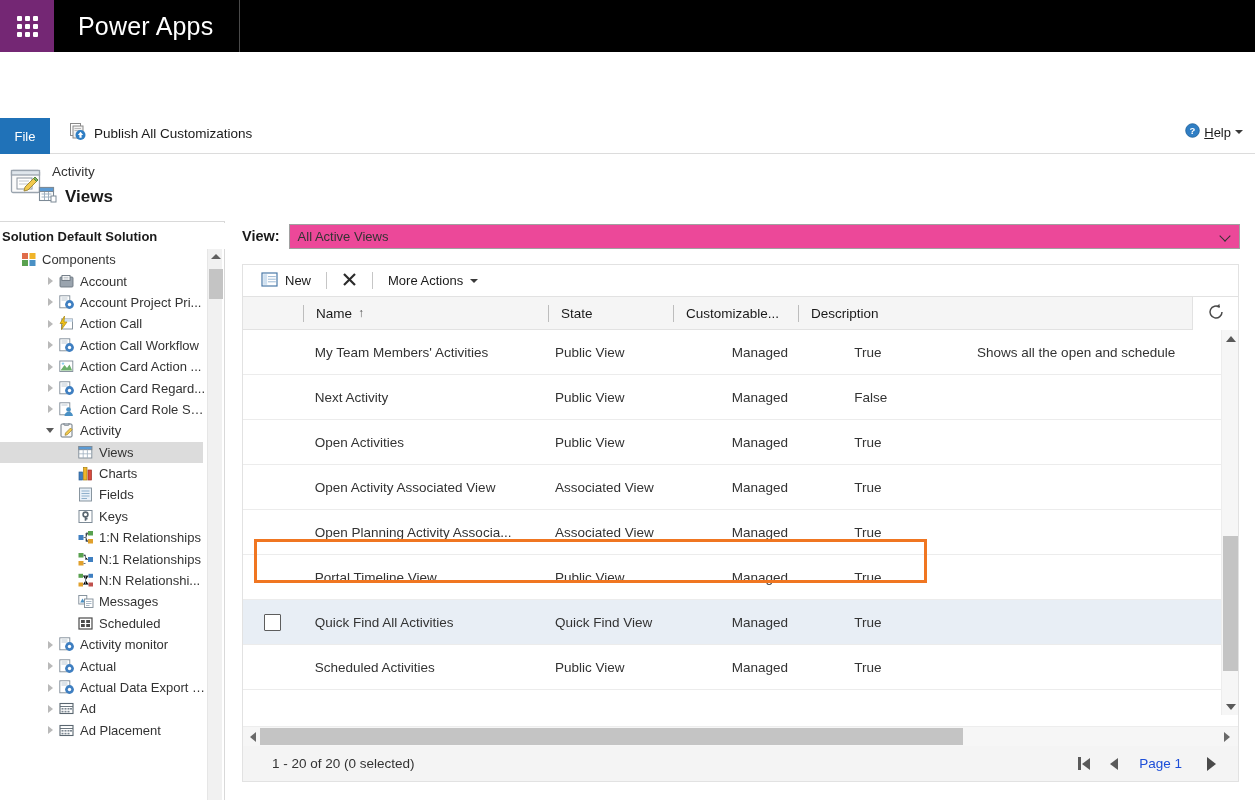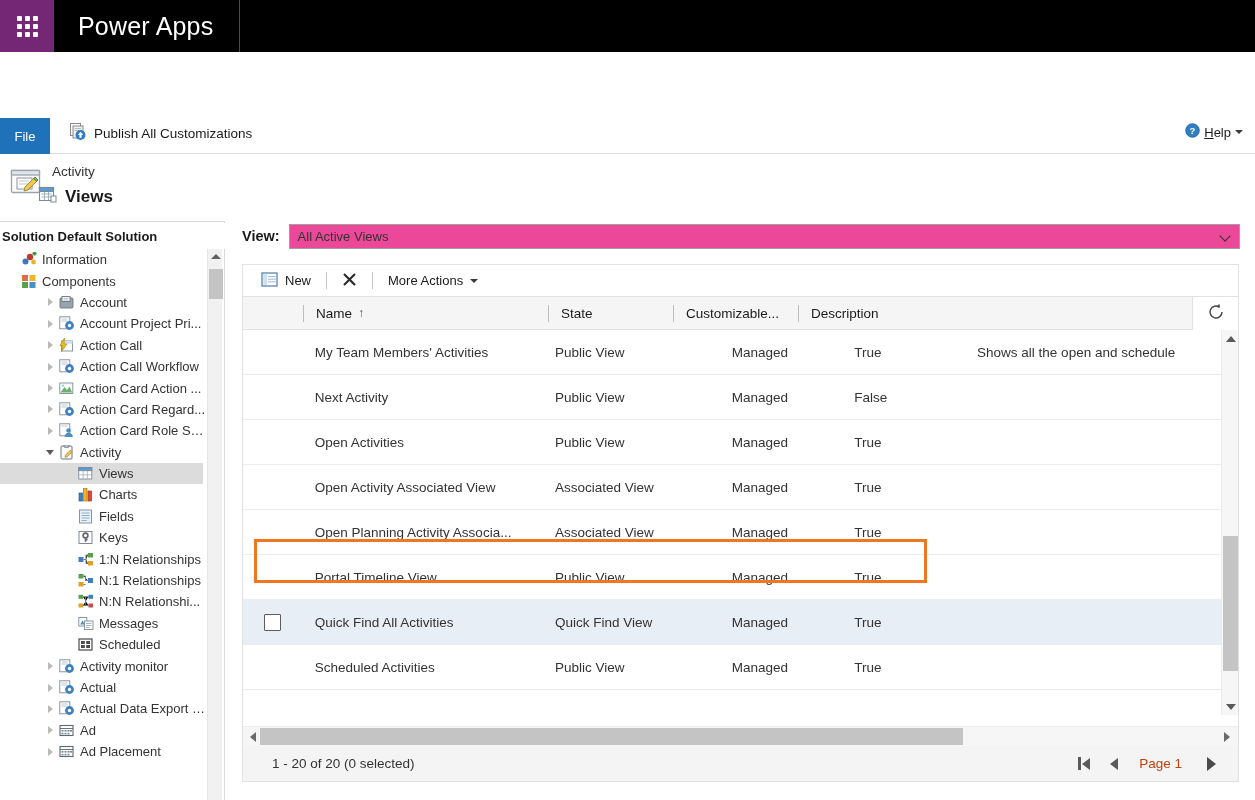--- a/index.html
+++ b/index.html
@@ -284,21 +284,21 @@
     background: #f4f4f4; display: flex; align-items: center;
     justify-content: space-between; padding: 0 12px 0 29px;
   }
   #gridfooter .countlabel { font-size: 13.5px; color: #333; }
   #pager { display: flex; align-items: center; gap: 0; }
   .pgbtn {
     width: 30px; height: 26px; display: flex; align-items: center;
     justify-content: center; cursor: pointer;
   }
   .pgbtn.dis { cursor: default; }
-  .pglabel { font-size: 13.5px; color: #c2410c; padding: 0 14px 0 10px; }
+  .pglabel { font-size: 13.5px; color: #1d4ed8; padding: 0 14px 0 10px; }
   .tri-l { width: 0; height: 0; border-top: 6px solid transparent; border-bottom: 6px solid transparent; border-right: 8px solid #5a5a5a; }
   .tri-r { width: 0; height: 0; border-top: 7px solid transparent; border-bottom: 7px solid transparent; border-left: 9px solid #4a4a4a; }
   .bar-l { width: 2.5px; height: 13px; background: #5a5a5a; margin-right: 1px; }
 </style>
 </head>
 <body>
 
 <div id="suitebar">
   <div id="waffle">
     <div class="grid9">
@@ -378,32 +378,20 @@
     </div>
   </div>
 
   <div id="solutionline">Solution Default Solution</div>
 
   <div id="tree">
       <div class="tnode" style="padding-left: 4px;">
         <span class="exp"></span>
         <span class="tico">
           <svg width="16" height="15" viewBox="0 0 16 15">
-            <circle cx="4.5" cy="9.5" r="3" fill="#3b78c4"></circle>
-            <circle cx="9" cy="5" r="3.2" fill="#c0392b"></circle>
-            <path d="M11.5 1.5 h4 M13.5 -0.5 v4" stroke="#2e8b2e" stroke-width="1.8"></path>
-            <circle cx="12.5" cy="10" r="2.4" fill="#e8b520"></circle>
-          </svg>
-        </span>
-        <span class="tlabel">Information</span>
-      </div>
-      <div class="tnode" style="padding-left: 4px;">
-        <span class="exp"></span>
-        <span class="tico">
-          <svg width="16" height="15" viewBox="0 0 16 15">
             <rect x="1" y="1" width="6" height="6" fill="#e06c4a"></rect>
             <rect x="8.5" y="1" width="6" height="6" fill="#f0b429"></rect>
             <rect x="1" y="8" width="6" height="6" fill="#59a14f"></rect>
             <rect x="8.5" y="8" width="6" height="6" fill="#4a90c4"></rect>
           </svg>
         </span>
         <span class="tlabel">Components</span>
       </div>
       <div class="tnode" style="padding-left: 42px;">
         <span class="exp">

